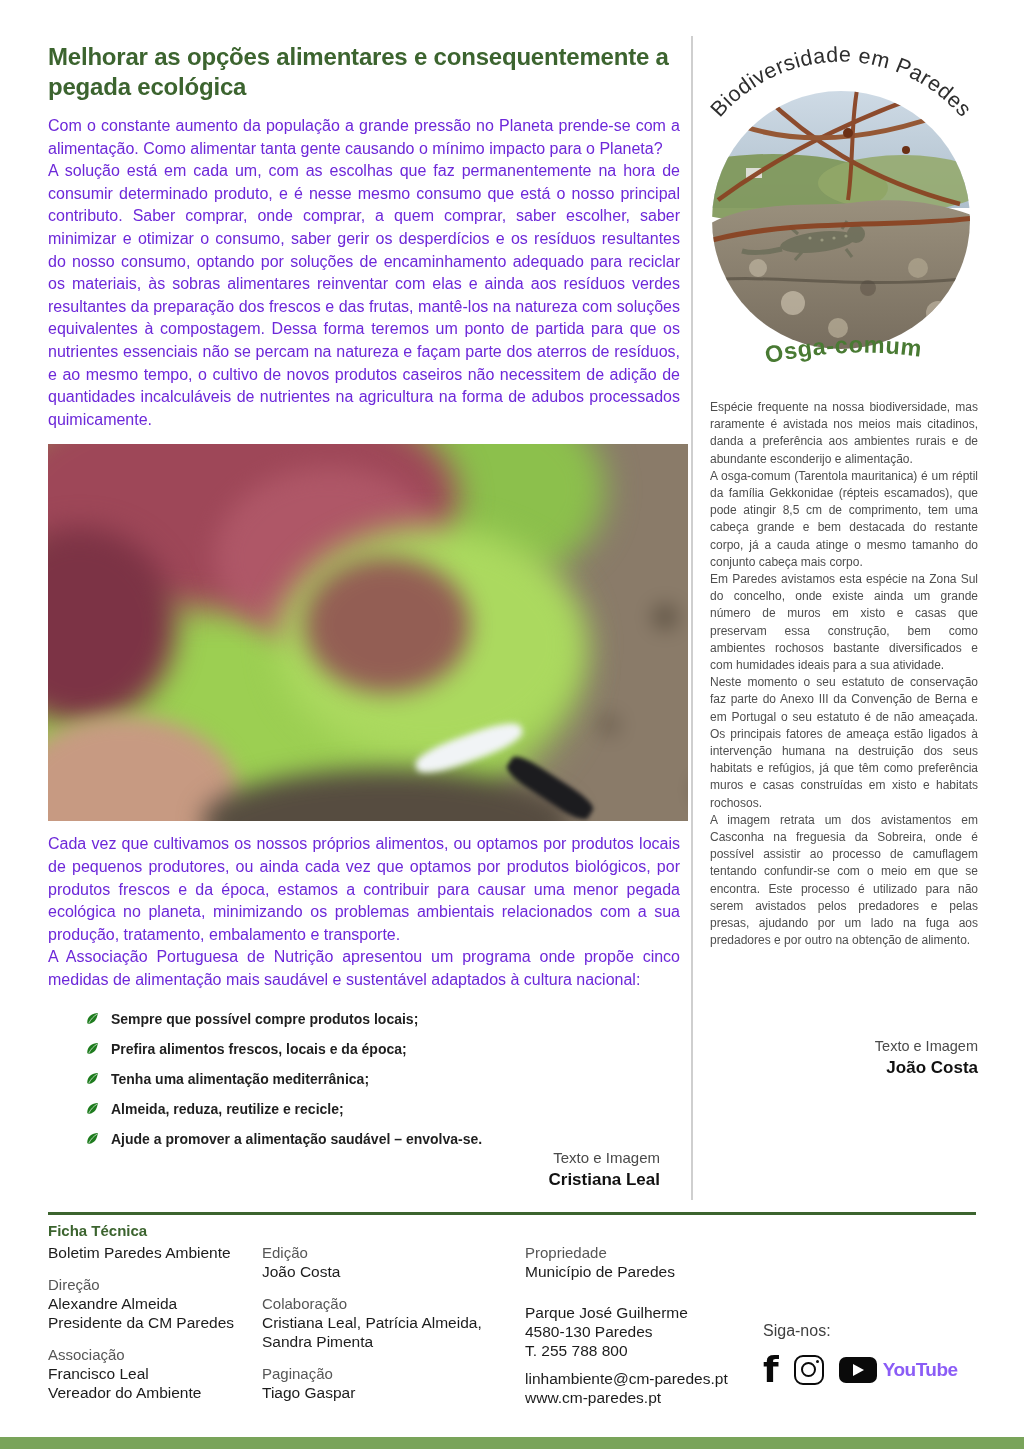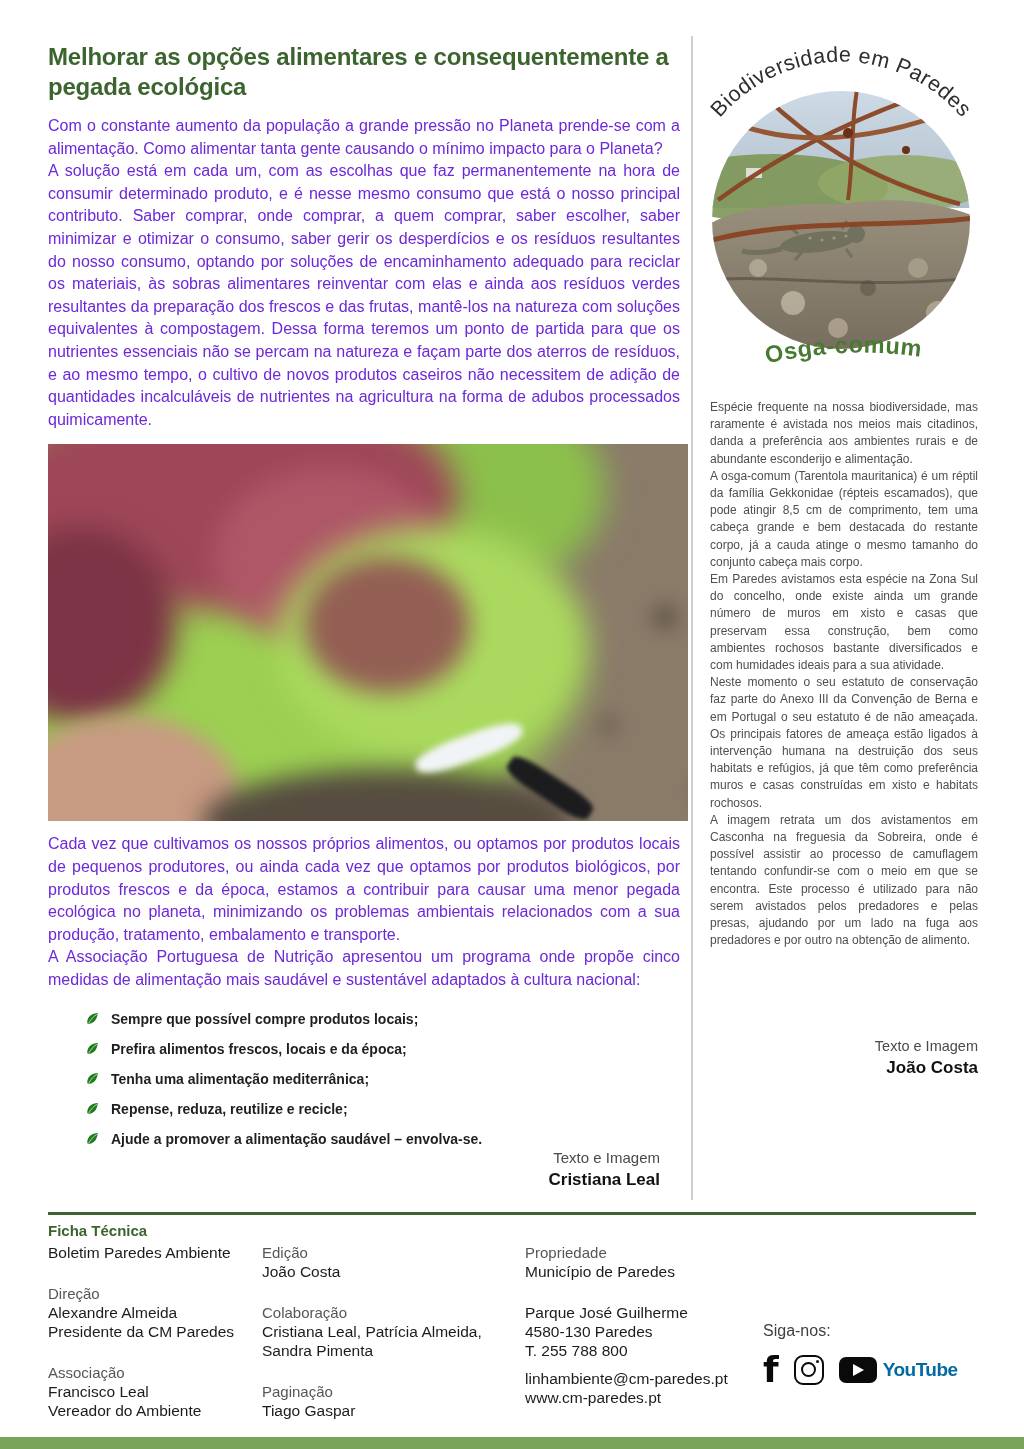--- a/index.html
+++ b/index.html
@@ -48,35 +48,35 @@
   .v-divider{position:absolute;left:691px;top:36px;width:2px;height:1164px;background:#cfcfcf;}
   
   .badge{position:absolute;left:698px;top:28px;}
   .side-text{position:absolute;left:710px;top:399px;width:268px;}
   .side-par{font-size:12px;line-height:17.2px;color:#4e4e4e;text-align:justify;margin:0;}
   
   .f-rule{position:absolute;left:48px;top:1212px;width:928px;height:2.5px;background:var(--accent-green,#3c642f);}
   .f-heading{position:absolute;left:48px;top:1222px;font-size:15px;font-weight:bold;color:var(--accent-green,#3c642f);}
   .f-col{position:absolute;top:1243px;}
   .f-col1{left:48px;} .f-col2{left:262px;} .f-col3{left:525px;}
-  .f-label{font-size:15px;color:#565656;line-height:18px;margin-top:23px;}
+  .f-label{font-size:15px;color:#565656;line-height:18px;margin-top:14px;}
   .f-value{font-size:15.5px;font-weight:normal;color:#1c1c1c;line-height:19px;}
   .f-first{margin-top:1px;}
   .social{position:absolute;left:763px;top:1322px;}
   .social-label{font-size:16px;color:#3f3f3f;}
   .social-row{display:flex;align-items:center;gap:15px;margin-top:15px;}
   .fb{font-size:36px;font-weight:bold;color:#0a0a0a;line-height:30px;font-family:"DejaVu Sans",sans-serif;}
   .ig{position:relative;width:26px;height:26px;border:2.5px solid #0a0a0a;border-radius:9px;}
   .ig::before{content:"";position:absolute;left:50%;top:50%;width:11px;height:11px;margin:-8px 0 0 -8px;
               border:2.5px solid #0a0a0a;border-radius:50%;}
   .ig::after{content:"";position:absolute;right:2.5px;top:2.5px;width:3.5px;height:3.5px;border-radius:50%;background:#0a0a0a;}
   .yt{display:flex;align-items:center;gap:6px;}
   .yt-box{width:38px;height:26px;background:#0a0a0a;border-radius:7px;display:flex;align-items:center;justify-content:center;}
   .yt-tri{width:0;height:0;border-left:11px solid #fff;border-top:6.5px solid rgba(0,0,0,0);border-bottom:6.5px solid rgba(0,0,0,0);margin-left:2px;}
-  .yt-word{font-size:19px;font-weight:bold;color:#0369a1;letter-spacing:-0.5px;}
+  .yt-word{font-size:19px;font-weight:bold;color:#8b5cf6;letter-spacing:-0.5px;}
   .bottom-bar{position:absolute;left:0;top:1437px;width:1024px;height:12px;background:var(--bottom-bar-green,#79a45a);}
 </style>
 </head>
 <body>
 
 <div class="page">
 
   <div class="main-col">
     <h1 class="title">Melhorar as opções alimentares e consequentemente a pegada ecológica</h1>
     <p class="body-par">Com o constante aumento da população a grande pressão no Planeta prende-se com a alimentação. Como alimentar tanta gente causando o mínimo impacto para o Planeta?</p>
@@ -120,21 +120,21 @@
             <path d="M17 2.5 C9 3 3.6 7 3 14.5 C3 14.5 2.6 17.5 5.6 17 C13.2 16 16.5 9.5 17 2.5 Z" fill="#1e7c1e"></path>
             <path d="M5 16.2 C8 10.5 12 6.8 15.8 4.4" stroke="#fff" stroke-width="0.9" fill="none"></path>
           </svg>
         <span>Tenha uma alimentação mediterrânica;</span>
       </li>
       <li>
         <svg class="leaf" viewBox="0 0 20 20">
             <path d="M17 2.5 C9 3 3.6 7 3 14.5 C3 14.5 2.6 17.5 5.6 17 C13.2 16 16.5 9.5 17 2.5 Z" fill="#1e7c1e"></path>
             <path d="M5 16.2 C8 10.5 12 6.8 15.8 4.4" stroke="#fff" stroke-width="0.9" fill="none"></path>
           </svg>
-        <span>Repense, reduza, reutilize e recicle;</span>
+        <span>Almeida, reduza, reutilize e recicle;</span>
       </li>
       <li>
         <svg class="leaf" viewBox="0 0 20 20">
             <path d="M17 2.5 C9 3 3.6 7 3 14.5 C3 14.5 2.6 17.5 5.6 17 C13.2 16 16.5 9.5 17 2.5 Z" fill="#1e7c1e"></path>
             <path d="M5 16.2 C8 10.5 12 6.8 15.8 4.4" stroke="#fff" stroke-width="0.9" fill="none"></path>
           </svg>
         <span>Ajude a promover a alimentação saudável – envolva-se.</span>
       </li>
     </ul>
   </div>

